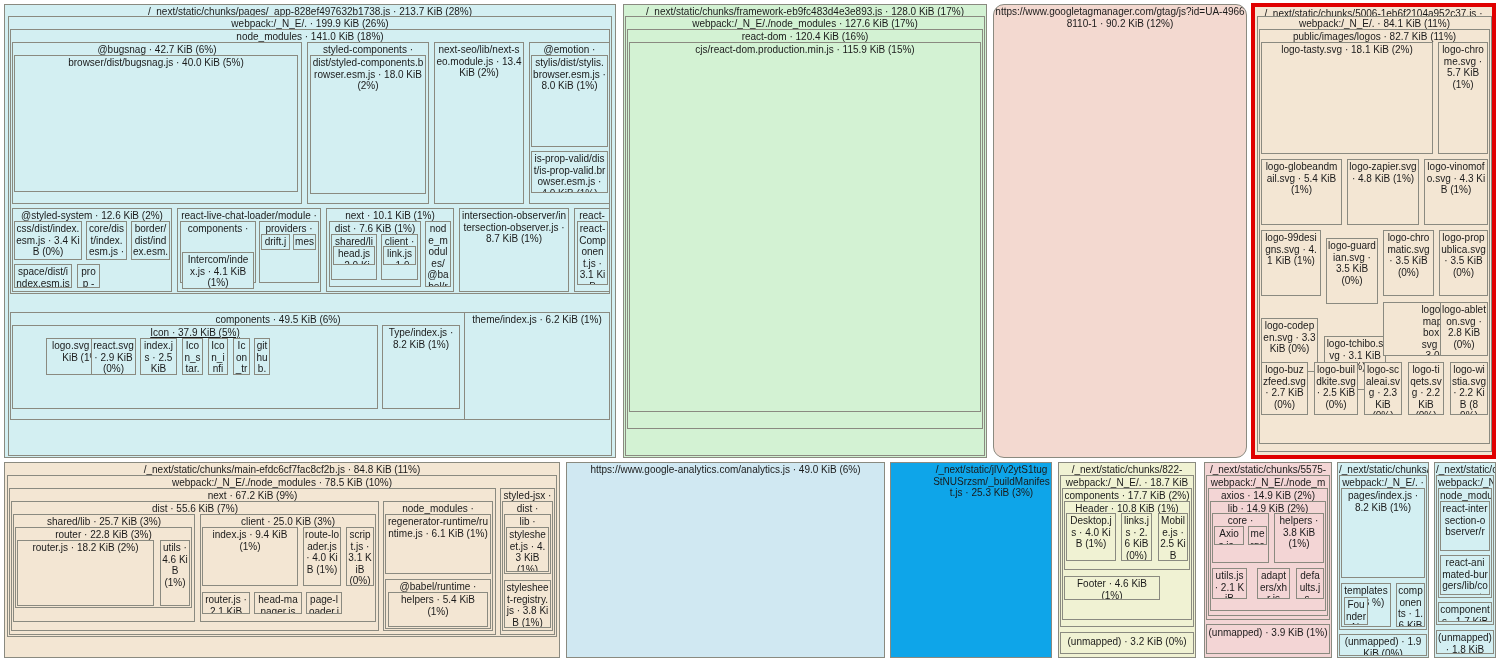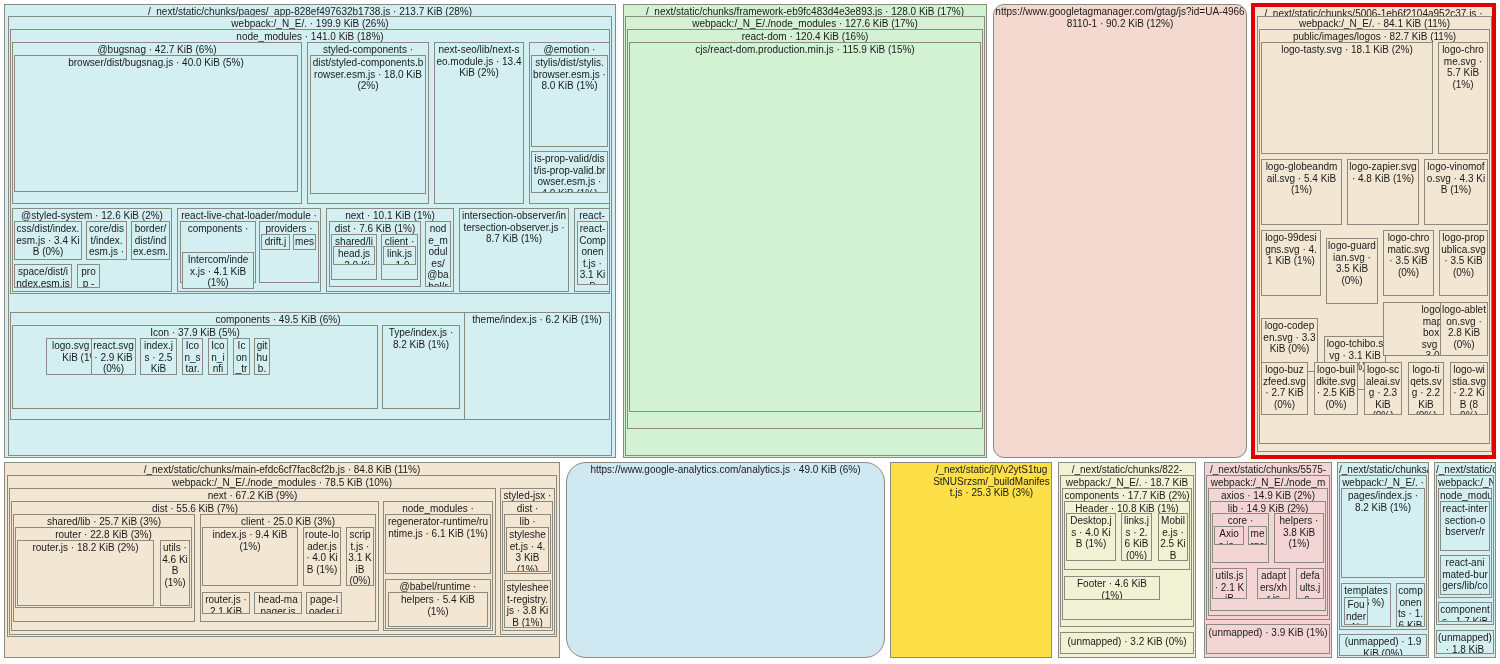--- a/index.html
+++ b/index.html
@@ -6,21 +6,21 @@
   body { width: 1500px; height: 664px; position: relative; overflow: hidden;
          font-family: "Liberation Sans", sans-serif; font-size: 10px; color: #1a1a1a; }
   .box { position: absolute; box-sizing: border-box; border: 1px solid #8a8a80;
          overflow: hidden; text-align: center; line-height: 11.5px; cursor: pointer; }
   .box > .lbl { display: block; padding: 1px 1px 0 1px; white-space: normal; word-break: break-all; }
   .c-cyan  { background: #d3eff2; }
   .c-cyan2 { background: #d0e8f2; }
   .c-green { background: #d3f2d3; }
   .c-pink  { background: #f3d9d0; }
   .c-tan   { background: #f3e6d3; }
-  .c-lav   { background: #fde047; padding-left: 41px; }
+  .c-lav   { background: #0ea5e9; padding-left: 41px; }
   .c-lime  { background: #f0f2d3; }
   .c-rose  { background: #f3d5d5; }
   .sel { border: 4px solid #e00000 !important; }
 </style>
 </head>
 <body>
 
 <div class="box c-cyan" style="left:4px;top:4px;width:612px;height:454px;">
   <span class="lbl">/_next/static/chunks/pages/_app-828ef497632b1738.js · 213.7 KiB (28%)</span>
 </div>
@@ -121,21 +121,21 @@
 <div class="box c-cyan" style="left:574px;top:208px;width:36px;height:84px;">
   <span class="lbl" style="padding-top:1px;">react-</span>
 </div>
 <div class="box c-cyan" style="left:577px;top:221px;width:31px;height:64px;">
   <span class="lbl">react-Component.js · 3.1 KiB (0%)</span>
 </div>
 
 <div class="box c-cyan" style="left:10px;top:312px;width:536px;height:108px;">
   <span class="lbl">components · 49.5 KiB (6%)</span>
 </div>
-<div class="box c-cyan" style="left:12px;top:325px;width:366px;height:84px;">
+<div class="box c-cyan" style="left:12px;top:325px;width:366px;height:84px;text-decoration:underline;">
   <span class="lbl">Icon · 37.9 KiB (5%)</span>
 </div>
 <div class="box c-cyan" style="left:14px;top:338px;width:72px;height:37px;margin-left:32px;">
   <span class="lbl">logo.svg · 4.6 KiB (1%)</span>
 </div>
 <div class="box c-cyan" style="left:91px;top:338px;width:45px;height:37px;">
   <span class="lbl">react.svg · 2.9 KiB (0%)</span>
 </div>
 <div class="box c-cyan" style="left:140px;top:338px;width:37px;height:37px;">
   <span class="lbl">index.js · 2.5 KiB (0%)</span>
@@ -306,21 +306,21 @@
 <div class="box c-tan" style="left:504px;top:514px;width:47px;height:60px;">
   <span class="lbl">lib ·</span>
 </div>
 <div class="box c-tan" style="left:506px;top:527px;width:43px;height:45px;">
   <span class="lbl">stylesheet.js · 4.3 KiB (1%)</span>
 </div>
 <div class="box c-tan" style="left:504px;top:580px;width:47px;height:48px;">
   <span class="lbl">stylesheet-registry.js · 3.8 KiB (1%)</span>
 </div>
 
-<div class="box c-cyan2" style="left:566px;top:462px;width:319px;height:196px;border-radius:20px;">
+<div class="box c-cyan2" style="left:566px;top:462px;width:319px;height:196px;">
   <span class="lbl">https://www.google-analytics.com/analytics.js · 49.0 KiB (6%)</span>
 </div>
 
 <div class="box c-lav" style="left:890px;top:462px;width:162px;height:196px;">
   <span class="lbl">/_next/static/jlVv2ytS1tugStNUSrzsm/_buildManifest.js · 25.3 KiB (3%)</span>
 </div>
 
 <div class="box c-lime" style="left:1058px;top:462px;width:138px;height:196px;">
   <span class="lbl">/_next/static/chunks/822-</span>
 </div>

